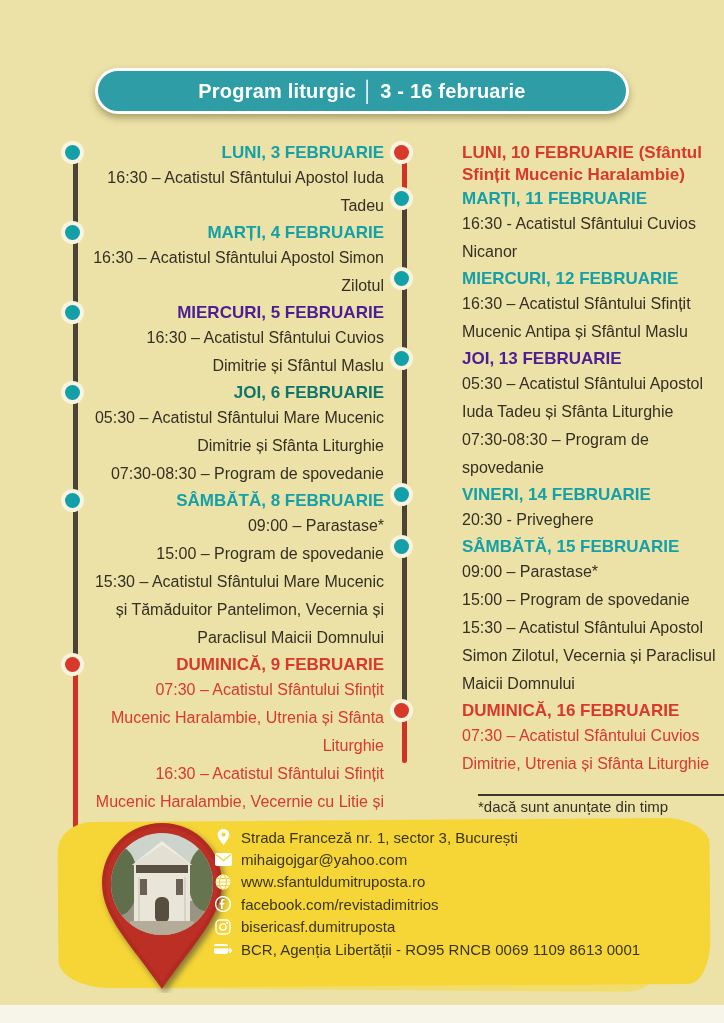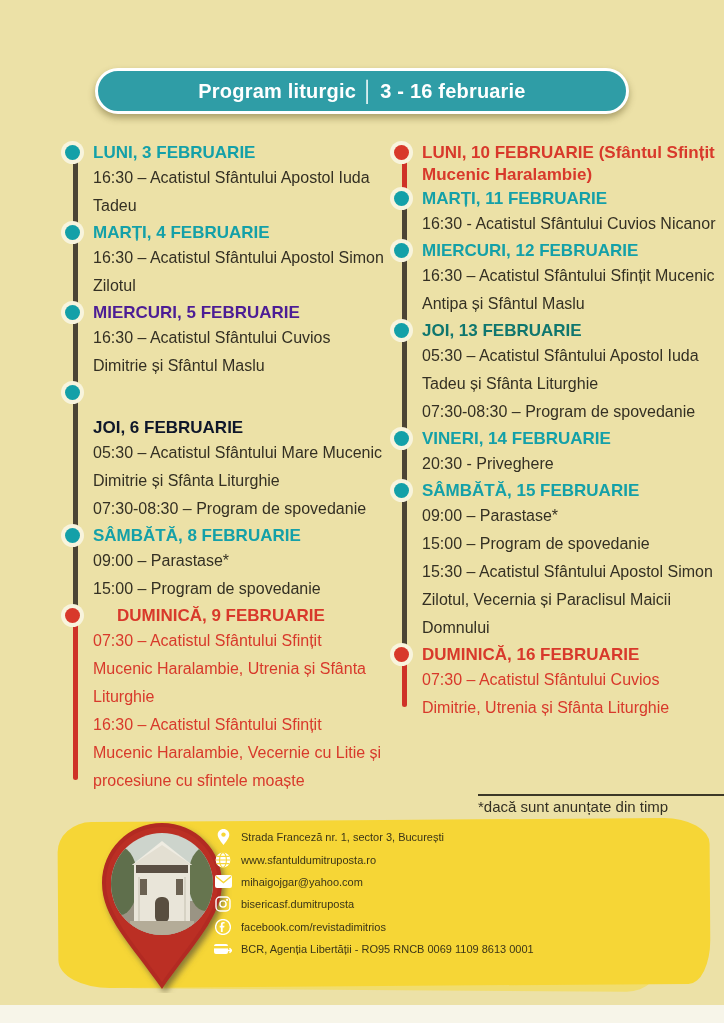--- a/index.html
+++ b/index.html
@@ -28,38 +28,38 @@
   .marker{width:31px;position:relative;flex:0 0 31px;}
   .tl-line{position:absolute;left:11px;top:9px;bottom:-10px;width:5px;border-radius:3px;}
   .entry:last-child .tl-line{bottom:auto;height:calc(100% - 26px);}
   .tl-dot{
     position:absolute;left:3px;top:3px;width:15px;height:15px;border-radius:50%;
     box-shadow:0 0 0 4px #f8f4dd;
   }
   .day{font-weight:bold;font-size:17px;line-height:22px;}
   .item{font-size:16px;line-height:28px;color:#343023;}
   .content{padding-bottom:2px;}
-  .col-left .content{width:291px;}
-  .col-right .content{width:300px;}
+  .col-left .content{width:291px;text-align:right;}
+  .col-right .content{width:300px;margin-left:40px;}
 
   
   .footnote{position:absolute;left:478px;top:794px;width:246px;border-top:2px solid #3c3827;
     font-size:15px;color:#343023;padding-top:2px;}
 
   
   .brush-under{position:absolute;left:86px;top:930px;width:576px;height:60px;background:#f1dd6e;
     border-radius:28px 60px 40px 55px / 30px 30px 38px 26px;transform:rotate(.4deg);}
   .brush-main{position:absolute;left:58px;top:820px;width:652px;height:166px;background:#f6d636;
     border-radius:34px 46px 22px 52px / 30px 26px 44px 28px;transform:rotate(-.4deg);}
   .contact{position:absolute;left:214px;top:826px;}
   .contact-row{display:flex;align-items:center;height:22.4px;}
   .contact-icon{width:18px;height:18px;flex:0 0 18px;margin-right:9px;display:flex;
     align-items:center;justify-content:center;}
   .contact-icon svg{display:block;}
-  .contact-text{font-size:11px;color:#3b3517;white-space:nowrap;}
+  .contact-text{font-size:15px;color:#3b3517;white-space:nowrap;}
 
   .pin-wrap{position:absolute;left:94px;top:821px;width:138px;height:172px;}
 </style>
 </head>
 <body>
 
 <div class="header-pill">
   <span>Program liturgic  │  3 - 16 februarie</span>
 </div>
 
@@ -93,34 +93,35 @@
         <div class="day" style="color: #4c1d95;">MIERCURI,  5 FEBRUARIE</div>
         <div class="item">16:30 – Acatistul Sfântului Cuvios Dimitrie și Sfântul Maslu</div>
       </div>
     </div>
     <div class="entry">
       <div class="marker">
         <span class="tl-line" style="background: rgb(75, 68, 52);"></span>
         <span class="tl-dot" style="background: rgb(20, 160, 168);"></span>
       </div>
       <div class="content">
-        <div class="day" style="color: #0f172a; margin-top: 35px;">JOI,  6 FEBRUARIE</div>
+        <div class="day" style="color: #0f766e;">JOI,  6 FEBRUARIE</div>
         <div class="item">05:30 – Acatistul Sfântului Mare Mucenic Dimitrie și Sfânta Liturghie</div>
         <div class="item">07:30-08:30 – Program de spovedanie</div>
       </div>
     </div>
     <div class="entry">
       <div class="marker">
         <span class="tl-line" style="background: rgb(75, 68, 52);"></span>
         <span class="tl-dot" style="background: rgb(20, 160, 168);"></span>
       </div>
       <div class="content">
         <div class="day" style="color: rgb(20, 160, 168);">SÂMBĂTĂ, 8 FEBRUARIE</div>
         <div class="item">09:00 – Parastase*</div>
         <div class="item">15:00 – Program de spovedanie</div>
+        <div class="item">15:30 – Acatistul Sfântului Mare Mucenic și Tămăduitor Pantelimon, Vecernia și Paraclisul Maicii Domnului</div>
       </div>
     </div>
     <div class="entry">
       <div class="marker">
         <span class="tl-line" style="background: rgb(207, 50, 39);"></span>
         <span class="tl-dot" style="background: rgb(216, 57, 43);"></span>
       </div>
       <div class="content">
         <div class="day" style="color: rgb(216, 57, 43); margin-left: 24px;">DUMINICĂ, 9 FEBRUARIE</div>
         <div class="item" style="color: rgb(216, 57, 43);">07:30 – Acatistul Sfântului Sfințit Mucenic Haralambie, Utrenia și Sfânta Liturghie</div>
@@ -157,21 +158,21 @@
         <div class="day" style="color: rgb(20, 160, 168);">MIERCURI, 12 FEBRUARIE</div>
         <div class="item">16:30 – Acatistul Sfântului Sfințit Mucenic Antipa și Sfântul Maslu</div>
       </div>
     </div>
     <div class="entry">
       <div class="marker">
         <span class="tl-line" style="background: rgb(75, 68, 52);"></span>
         <span class="tl-dot" style="background: rgb(20, 160, 168);"></span>
       </div>
       <div class="content">
-        <div class="day" style="color: #0f766e;">JOI, 13 FEBRUARIE</div>
+        <div class="day" style="color: #4c1d95;">JOI, 13 FEBRUARIE</div>
         <div class="item">05:30 – Acatistul Sfântului Apostol Iuda Tadeu și Sfânta Liturghie</div>
         <div class="item">07:30-08:30 – Program de spovedanie</div>
       </div>
     </div>
     <div class="entry">
       <div class="marker">
         <span class="tl-line" style="background: rgb(75, 68, 52);"></span>
         <span class="tl-dot" style="background: rgb(20, 160, 168);"></span>
       </div>
       <div class="content">
@@ -244,60 +245,60 @@
       <span class="contact-icon">
         <svg width="15" height="17" viewBox="0 0 14 17">
           <path d="M7 0C3.7 0 1.2 2.5 1.2 5.7 1.2 9 4.5 12.6 7 16 9.5 12.6 12.8 9 12.8 5.7 12.8 2.5 10.3 0 7 0Z" fill="#fff"></path>
           <circle cx="7" cy="5.6" r="2.2" fill="#f6d636"></circle>
         </svg>
       </span>
       <span class="contact-text">Strada Franceză nr. 1, sector 3, București</span>
     </div>
     <div class="contact-row">
       <span class="contact-icon">
+        <svg width="17" height="13" viewBox="0 0 17 13">
+          <rect x="0" y="0" width="17" height="13" rx="2" fill="#fff"></rect>
+          <path d="M1 1.5 8.5 7.5 16 1.5" stroke="#f6d636" stroke-width="1.4" fill="none"></path>
+        </svg>
+      </span>
+      <span class="contact-text">mihaigojgar@yahoo.com</span>
+    </div>
+    <div class="contact-row">
+      <span class="contact-icon">
         <svg width="16" height="16" viewBox="0 0 16 16">
           <circle cx="8" cy="8" r="7.4" fill="#fff"></circle>
           <g stroke="#f6d636" stroke-width="1.1" fill="none">
             <ellipse cx="8" cy="8" rx="3.4" ry="7.4"></ellipse>
             <path d="M.8 8H15.2 M1.6 4.4H14.4 M1.6 11.6H14.4"></path>
           </g>
         </svg>
       </span>
       <span class="contact-text">www.sfantuldumitruposta.ro</span>
     </div>
     <div class="contact-row">
       <span class="contact-icon">
-        <svg width="17" height="13" viewBox="0 0 17 13">
-          <rect x="0" y="0" width="17" height="13" rx="2" fill="#fff"></rect>
-          <path d="M1 1.5 8.5 7.5 16 1.5" stroke="#f6d636" stroke-width="1.4" fill="none"></path>
-        </svg>
-      </span>
-      <span class="contact-text">mihaigojgar@yahoo.com</span>
+        <svg width="16" height="16" viewBox="0 0 16 16">
+          <circle cx="8" cy="8" r="7.4" fill="none" stroke="#fff" stroke-width="1.4"></circle>
+          <path d="M9.6 4.6H8.5C8 4.6 7.7 4.9 7.7 5.5V6.8H9.5L9.2 8.5H7.7V13H5.9V8.5H4.7V6.8H5.9V5.3C5.9 3.9 6.8 3 8.2 3H9.6Z" fill="#fff"></path>
+        </svg>
+      </span>
+      <span class="contact-text">facebook.com/revistadimitrios</span>
     </div>
     <div class="contact-row">
       <span class="contact-icon">
         <svg width="16" height="16" viewBox="0 0 16 16">
           <rect x="1" y="1" width="14" height="14" rx="4" fill="none" stroke="#fff" stroke-width="1.4"></rect>
           <circle cx="8" cy="8" r="3.1" fill="none" stroke="#fff" stroke-width="1.4"></circle>
           <circle cx="12.1" cy="3.9" r="1.1" fill="#fff"></circle>
         </svg>
       </span>
       <span class="contact-text">bisericasf.dumitruposta</span>
     </div>
     <div class="contact-row">
       <span class="contact-icon">
-        <svg width="16" height="16" viewBox="0 0 16 16">
-          <circle cx="8" cy="8" r="7.4" fill="none" stroke="#fff" stroke-width="1.4"></circle>
-          <path d="M9.6 4.6H8.5C8 4.6 7.7 4.9 7.7 5.5V6.8H9.5L9.2 8.5H7.7V13H5.9V8.5H4.7V6.8H5.9V5.3C5.9 3.9 6.8 3 8.2 3H9.6Z" fill="#fff"></path>
-        </svg>
-      </span>
-      <span class="contact-text">facebook.com/revistadimitrios</span>
-    </div>
-    <div class="contact-row">
-      <span class="contact-icon">
         <svg width="18" height="14" viewBox="0 0 18 14">
           <rect x="0" y="2" width="14" height="10" rx="2" fill="#fff"></rect>
           <rect x="0" y="4" width="14" height="2.4" fill="#f6d636"></rect>
           <path d="M13 8.5H17.5M15.5 6.2 17.8 8.5 15.5 10.8" stroke="#fff" stroke-width="1.5" fill="none"></path>
         </svg>
       </span>
       <span class="contact-text">BCR, Agenția Libertății - RO95 RNCB 0069 1109 8613 0001</span>
     </div>
   </div>
 

